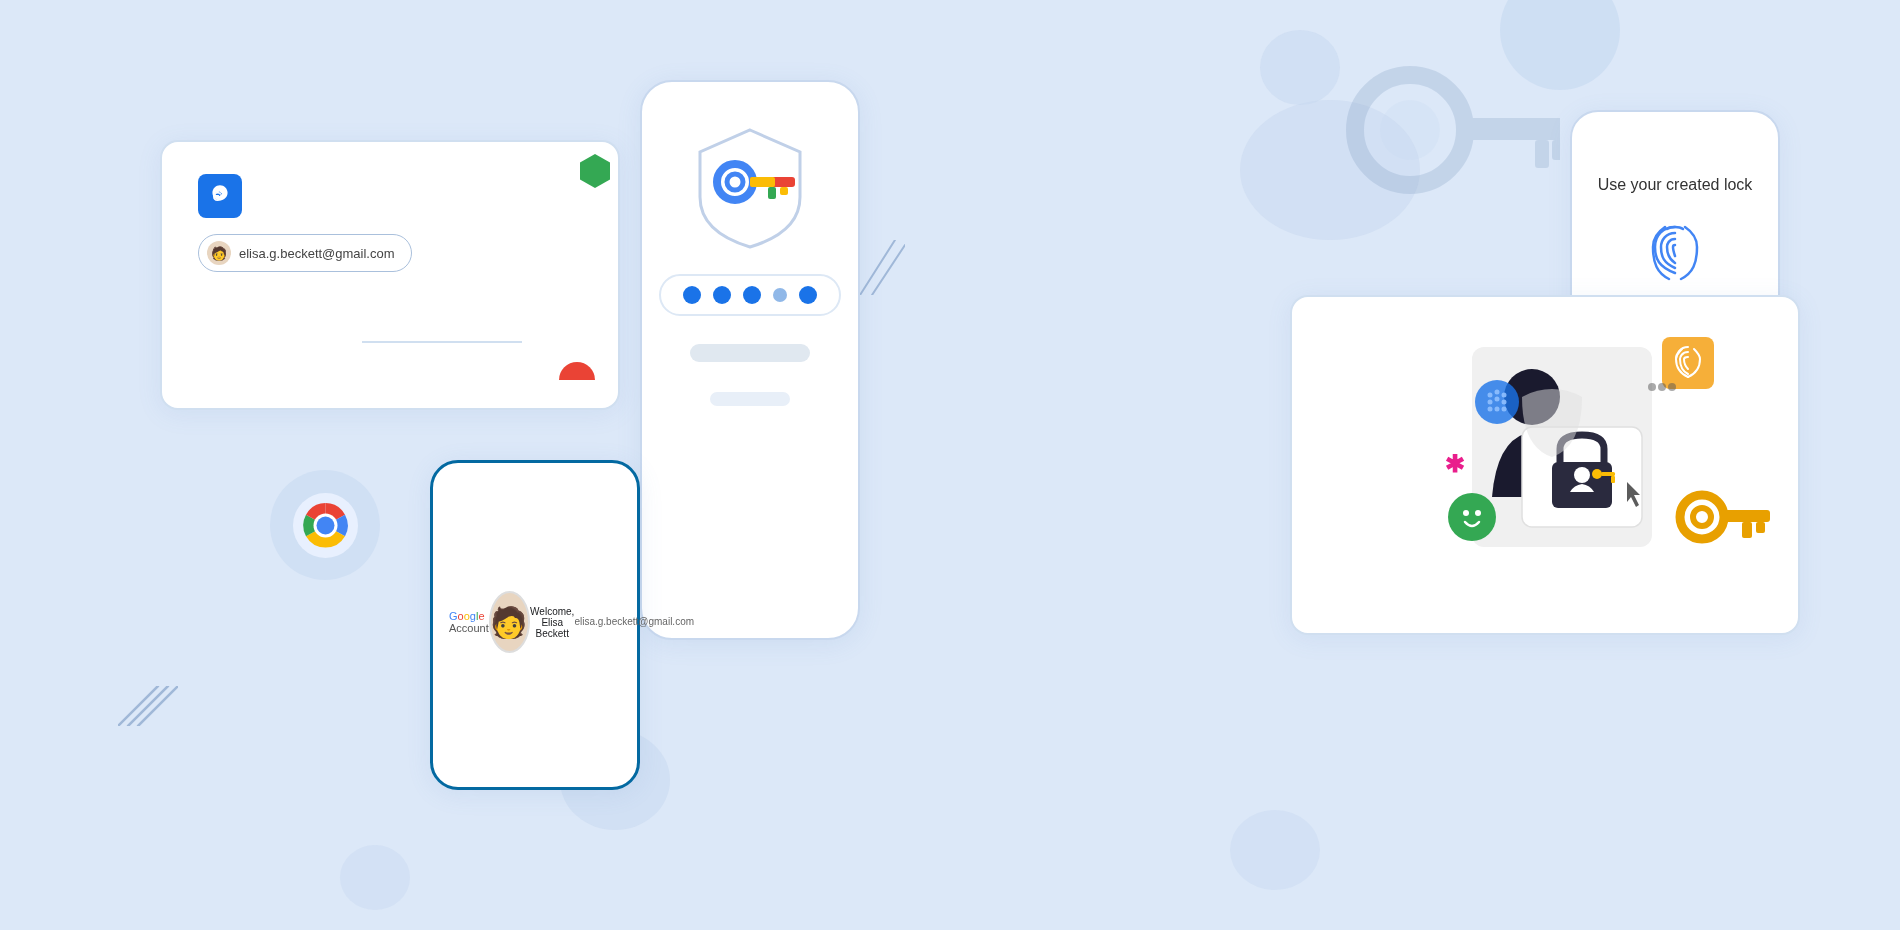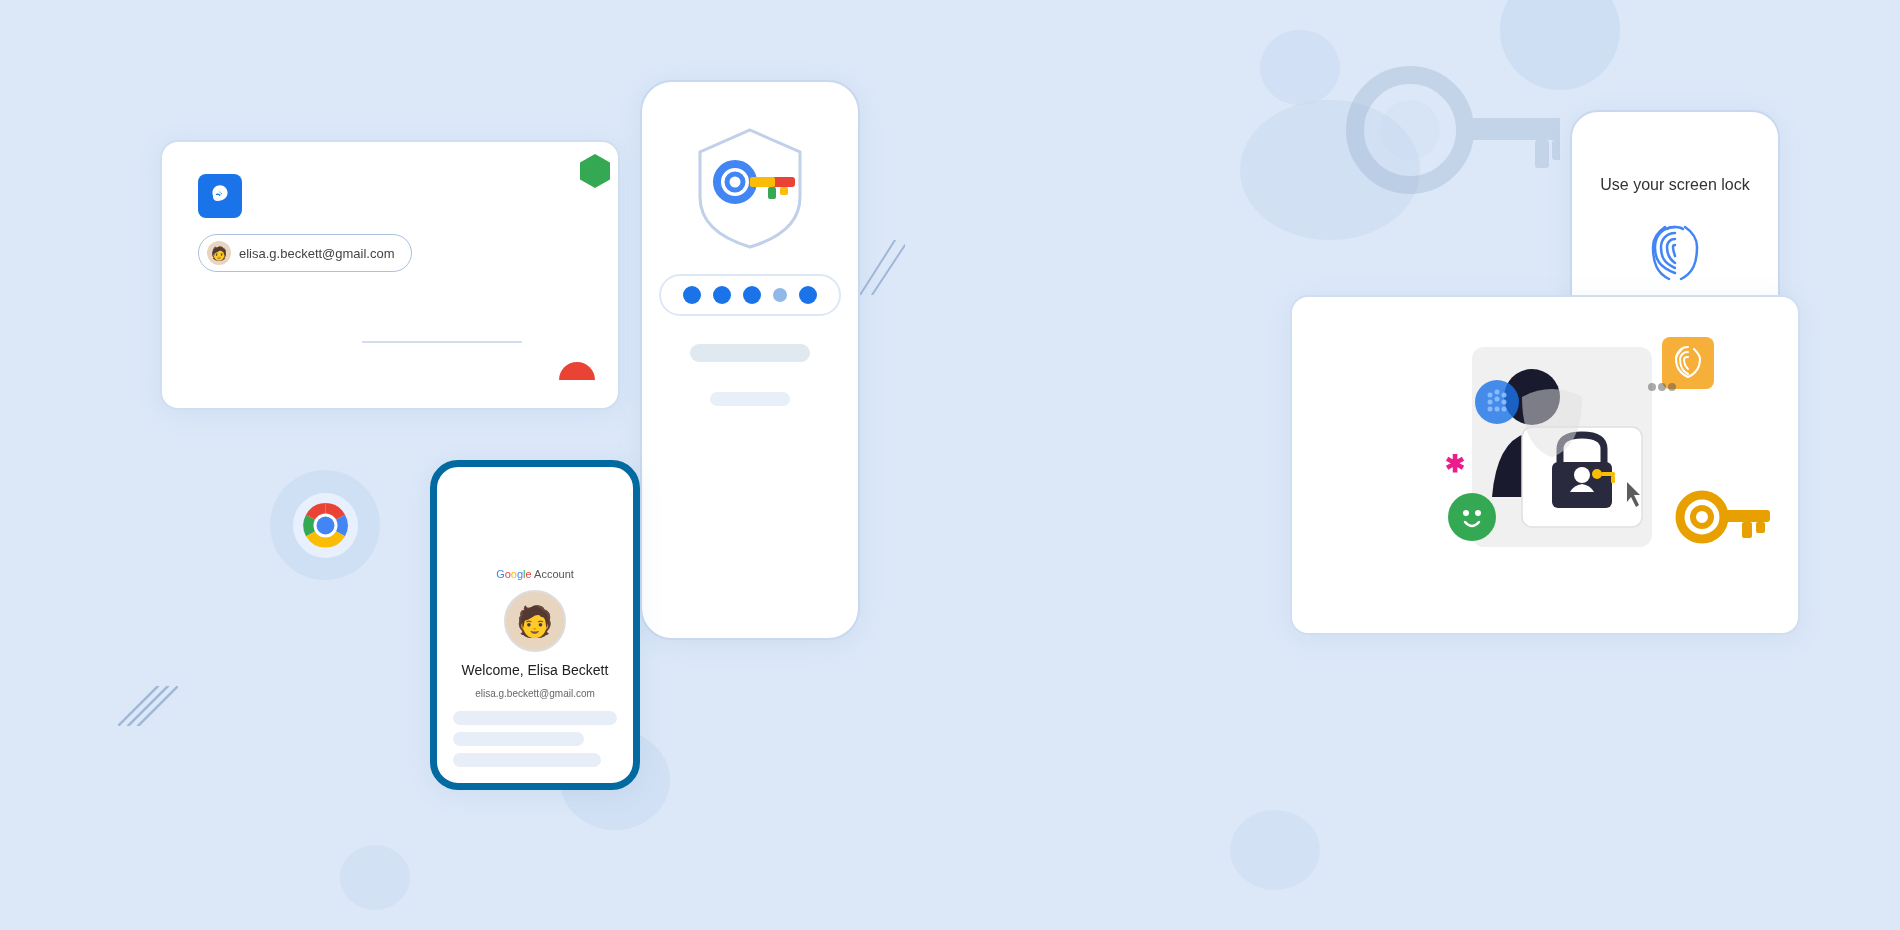--- a/index.html
+++ b/index.html
@@ -134,27 +134,26 @@
 
     
     .card-phone-account {
       position: absolute;
       top: 460px;
       left: 430px;
       width: 210px;
       height: 330px;
       background: #fff;
       border-radius: 28px;
-      border: 7px solid #0369a1;
+      border: 3px solid #0369a1;
       box-shadow: 0 4px 24px rgba(100,140,200,0.12);
       display: flex;
-      flex-direction: column;
+      flex-direction: row;
       align-items: center;
       padding: 20px 16px 16px;
-      justify-content: flex-end;
     }
     .google-account-title {
       font-size: 11px;
       color: #555;
       margin-bottom: 10px;
     }
     .google-account-title span.g { color: #4285F4; }
     .google-account-title span.o1 { color: #EA4335; }
     .google-account-title span.o2 { color: #FBBC05; }
     .google-account-title span.g2 { color: #4285F4; }
@@ -166,21 +165,21 @@
       border-radius: 50%;
       background: #e8d5c0;
       display: flex;
       align-items: center;
       justify-content: center;
       margin-bottom: 10px;
       font-size: 30px;
       border: 2px solid #ddd;
     }
     .account-name {
-      font-size: 14px;
+      font-size: 10px;
       font-weight: 500;
       color: #202124;
       text-align: center;
       margin-bottom: 10px;
     }
     .account-email {
       font-size: 10px;
       color: #666;
       text-align: center;
       margin-bottom: 12px;
@@ -441,21 +440,21 @@
 
       <path d="M32.5 32.5 L13 21.75 A22.5 22.5 0 0 1 32.5 10 Z" fill="#EA4335"></path>
 
       <circle cx="32.5" cy="32.5" r="12" fill="white"></circle>
 
       <circle cx="32.5" cy="32.5" r="9" fill="#4285F4"></circle>
     </svg>
   </div>
 
   <div class="card-screen-lock">
-    <div class="screen-lock-title">Use your screen lock</div>
+    <div class="screen-lock-title">Use your created lock</div>
 
     <svg class="fingerprint-icon" viewBox="0 0 72 72">
       <g fill="none" stroke="#4285F4" stroke-width="2.5" stroke-linecap="round">
 
         <path d="M36 14 C24 14 16 22 16 34 C16 46 20 54 36 60"></path>
         <path d="M36 20 C27 20 22 27 22 34 C22 44 25 50 36 55"></path>
         <path d="M36 26 C30 26 28 31 28 34 C28 40 30 46 36 50"></path>
         <path d="M36 32 C34 32 34 33 34 34 C34 37 35 40 36 43"></path>
 
         <path d="M26 14 C20 18 14 25 14 34 C14 50 18 60 30 66"></path>

